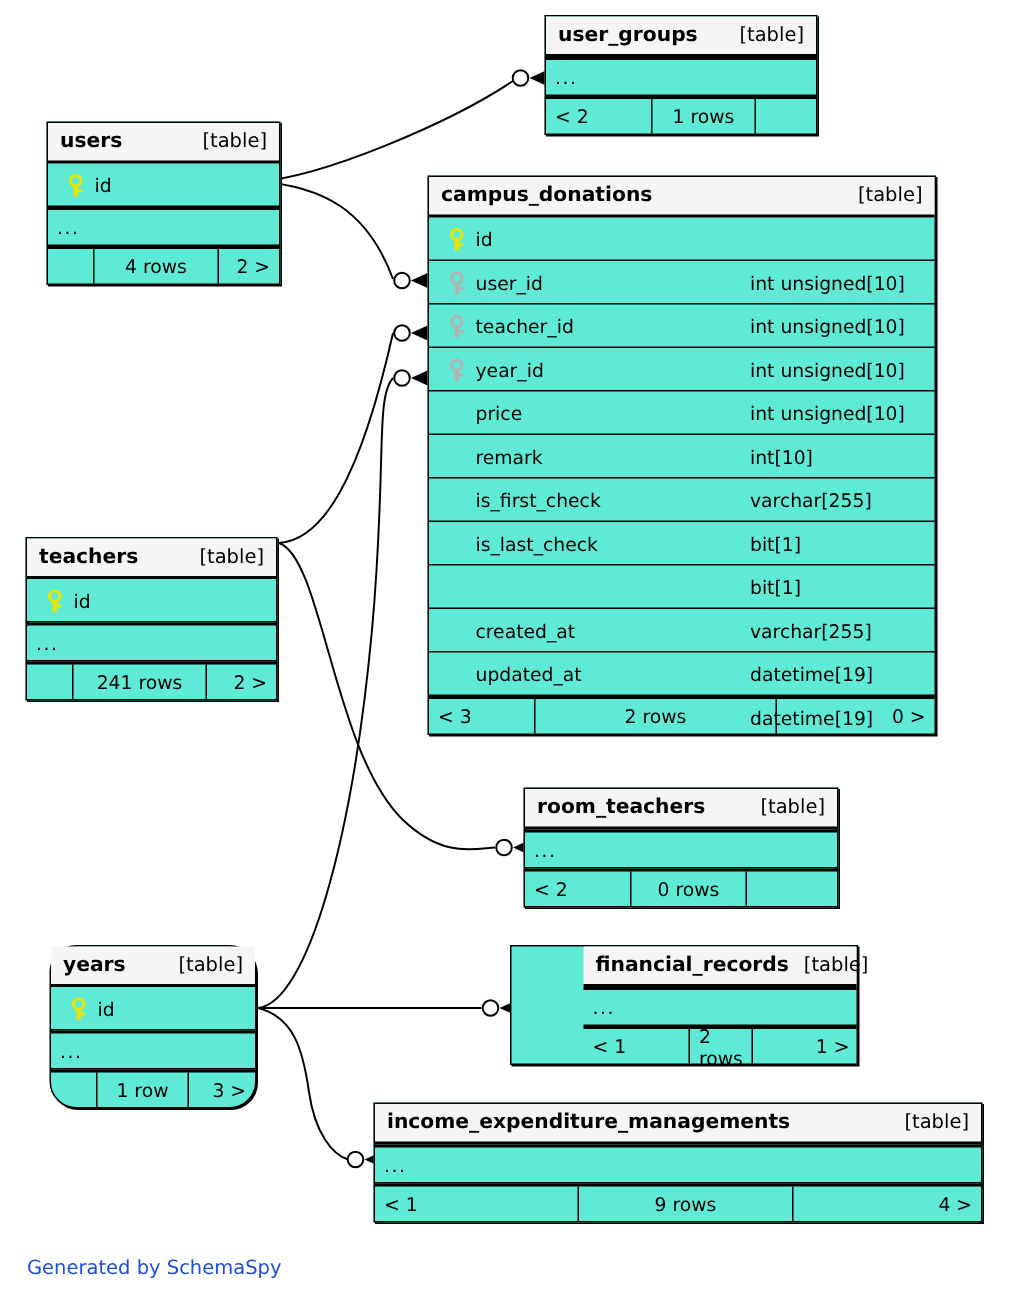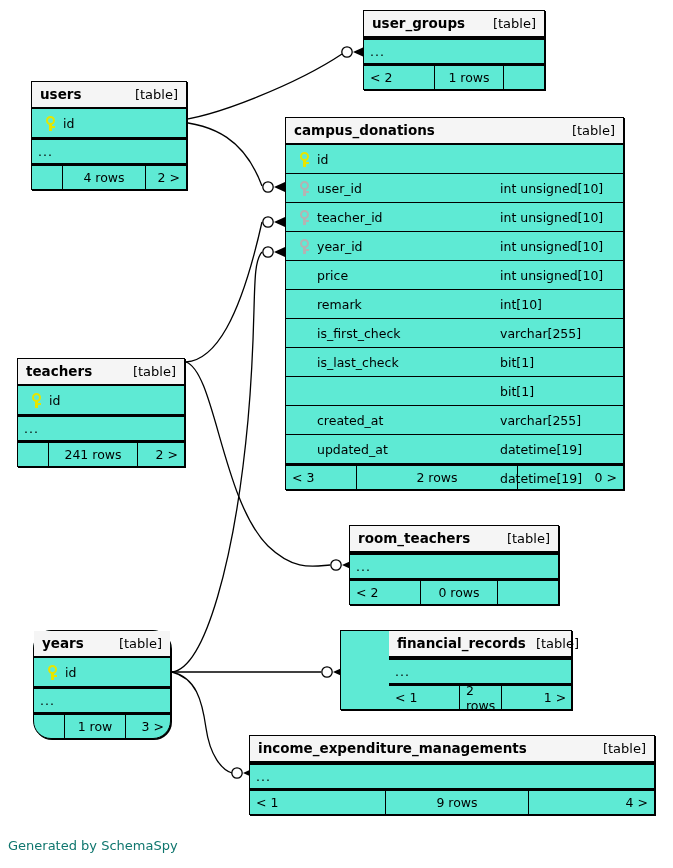--- a/index.html
+++ b/index.html
@@ -79,21 +79,21 @@
   }
   .tbl-footer .fcell{
     display:flex;align-items:center;font-size:12.5px;
     box-sizing:border-box;padding:0 6px;
   }
   .fleft{justify-content:flex-start;}
   .fmid{justify-content:center;border-left:1px solid #000;border-right:1px solid #000;}
   .fright{justify-content:flex-end;}
 
   .credit{
-    position:absolute;left:8px;top:838px;font-size:13px;color:#0f766e;
+    position:absolute;left:18px;top:838px;font-size:13px;color:#1d4ed8;
   }
 </style>
 </head>
 <body>
 
 <div id="canvas">
 
   <svg class="edges" viewBox="0 0 673 868" xmlns="http://www.w3.org/2000/svg">
     <g fill="none" stroke="#000" stroke-width="1.3">
 

